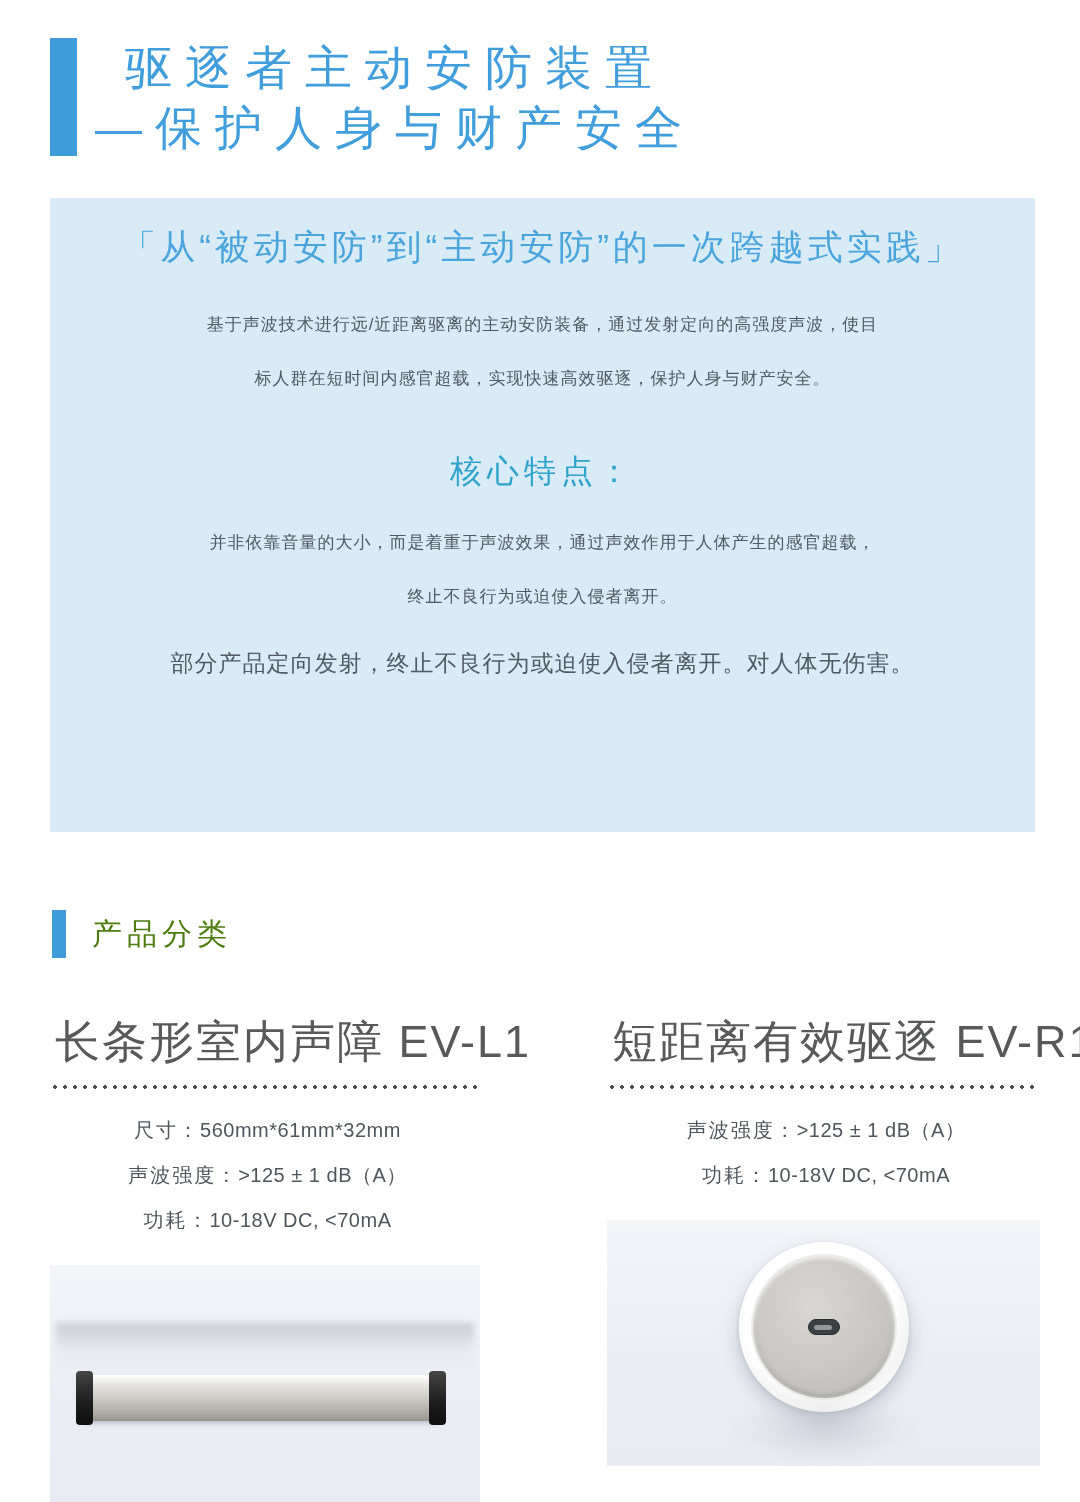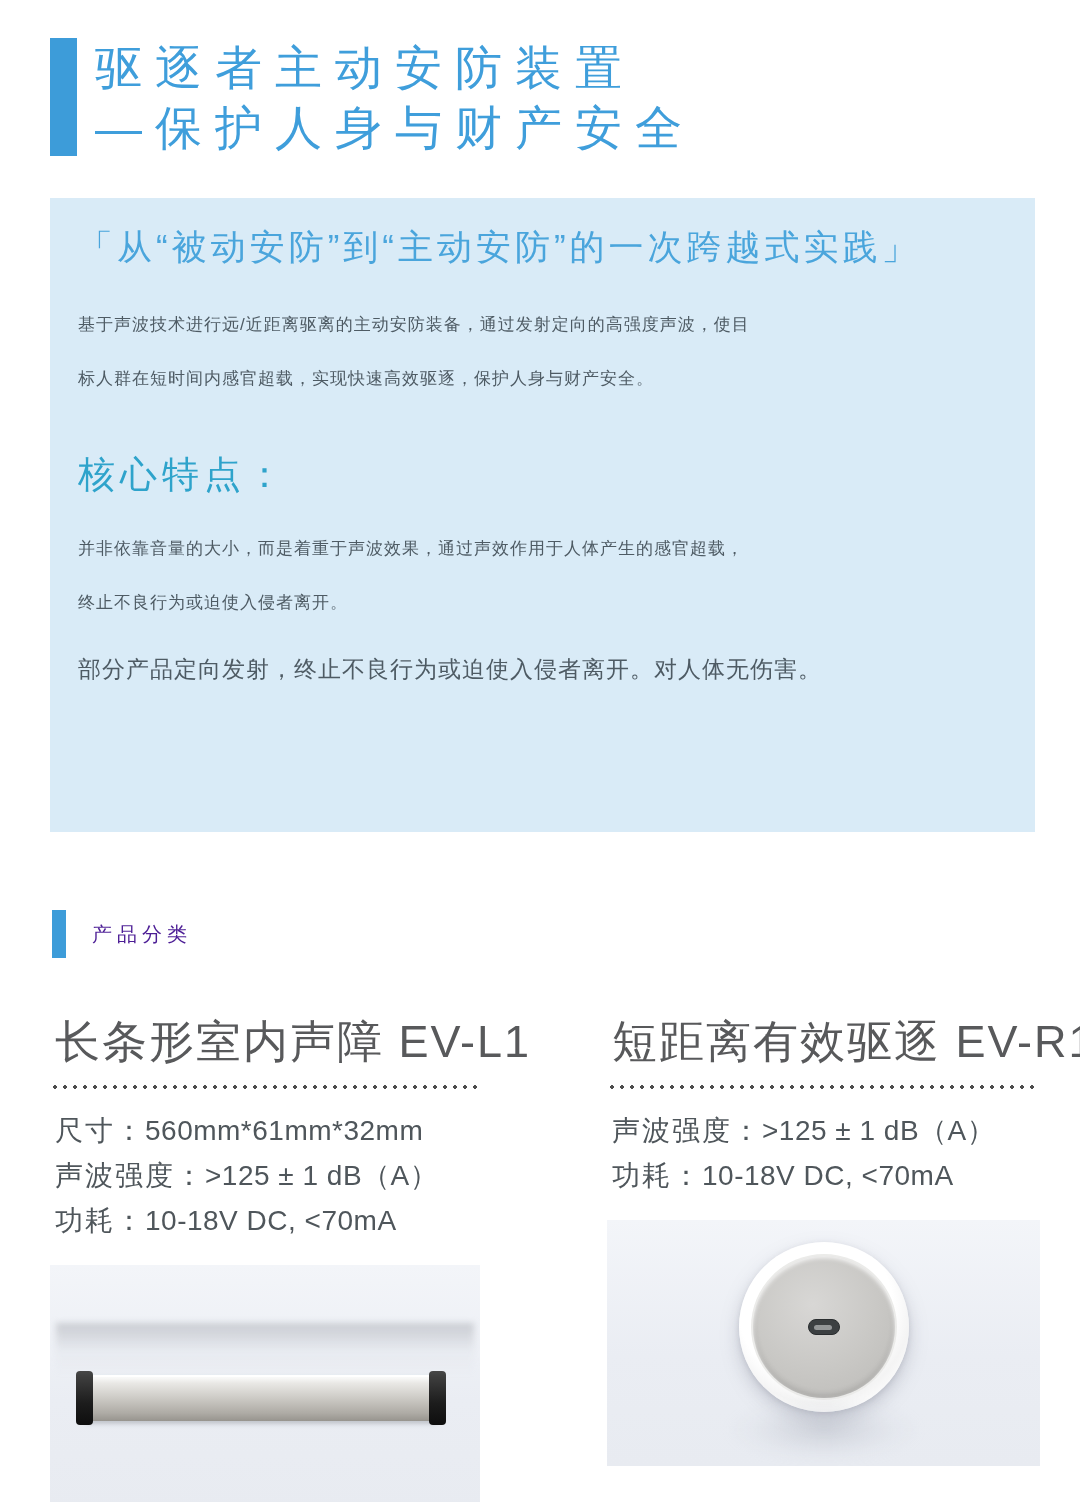--- a/index.html
+++ b/index.html
@@ -4,58 +4,58 @@
 <style>
   * { margin: 0; padding: 0; box-sizing: border-box; }
   html, body { width: 1080px; }
   body {
     height: 1502px;
     background: #ffffff;
     font-family: "Liberation Sans", "DejaVu Sans", sans-serif;
     overflow: hidden;
     position: relative;
   }
-  .page { width: 964px; height: 1502px; position: relative; }
+  .page { width: 964px; height: 1502px; position: relative; text-align: center; }
 
   
   .title-block { position: absolute; left: 50px; top: 38px; display: flex; }
   .title-bar { width: 27px; height: 118px; background: #3d9cd9; margin-right: 18px; flex: none; }
   .title-text { color: #3f9edb; font-size: 47px; line-height: 60px; letter-spacing: 13px; font-weight: 400; white-space: nowrap; }
 
   
   .panel {
     position: absolute; left: 50px; top: 198px; width: 985px; height: 634px;
     background: #d9ebf7; border-radius: 0; padding: 24px 28px 0 28px;
   }
   .quote { color: #4aa5dc; font-size: 35px; letter-spacing: 4px; line-height: 50px; white-space: nowrap; }
   .body-text {
     color: #4e5b64; font-size: 17px; letter-spacing: 1px; line-height: 54px;
     white-space: pre-line; margin-top: 26px;
   }
-  .panel-heading { color: #2ea3cb; font-size: 37px; letter-spacing: 5px; font-weight: 400; margin-top: 44px; }
+  .panel-heading { color: #2ea3cb; font-size: 32px; letter-spacing: 5px; font-weight: 400; margin-top: 44px; }
   .body-line { color: #4e5b64; font-size: 23px; letter-spacing: 1px; line-height: 50px; margin-top: 14px; }
   .body-line.first { margin-top: 28px; }
 
   
   .section-head { position: absolute; left: 52px; top: 910px; display: flex; align-items: center; }
   .sec-bar { width: 14px; height: 48px; background: #3d9cd9; margin-right: 26px; flex: none; }
-  .sec-title { color: #4c1d95; font-size: 20px; letter-spacing: 5px; font-weight: 400; }
+  .sec-title { color: #4d7c0f; font-size: 30px; letter-spacing: 5px; font-weight: 400; }
 
   
   .products { position: absolute; left: 50px; top: 1012px; width: 990px; display: flex; }
   .product { width: 430px; }
   .product.right { width: 433px; margin-left: 127px; }
   .p-title { color: #58595b; font-size: 45px; letter-spacing: 2px; font-weight: 400; padding-left: 5px; white-space: nowrap; }
   .dotted {
     height: 6px; margin-top: 12px;
     background-image: radial-gradient(circle, #4c4c4c 1.7px, rgba(0,0,0,0) 2px);
     background-size: 10px 6px; background-repeat: repeat-x; background-position: 0 50%;
   }
   .specs { margin-top: 18px; padding-left: 5px; }
-  .spec-row { color: #4f565b; font-size: 28px; line-height: 45px; white-space: nowrap; }
+  .spec-row { color: #4f565b; font-size: 20px; line-height: 45px; white-space: nowrap; }
   .spec-label { letter-spacing: 2px; }
   .spec-value { letter-spacing: 0.5px; }
 
   
   .img-box {
     position: relative; height: 246px; margin-top: 22px; overflow: hidden;
     background: linear-gradient(180deg, #f3f5f9 0%, #eaedf3 55%, #e8ebf1 100%);
   }
   
   .bar-unit { position: absolute; left: 26px; right: 34px; top: 106px; height: 54px; }

